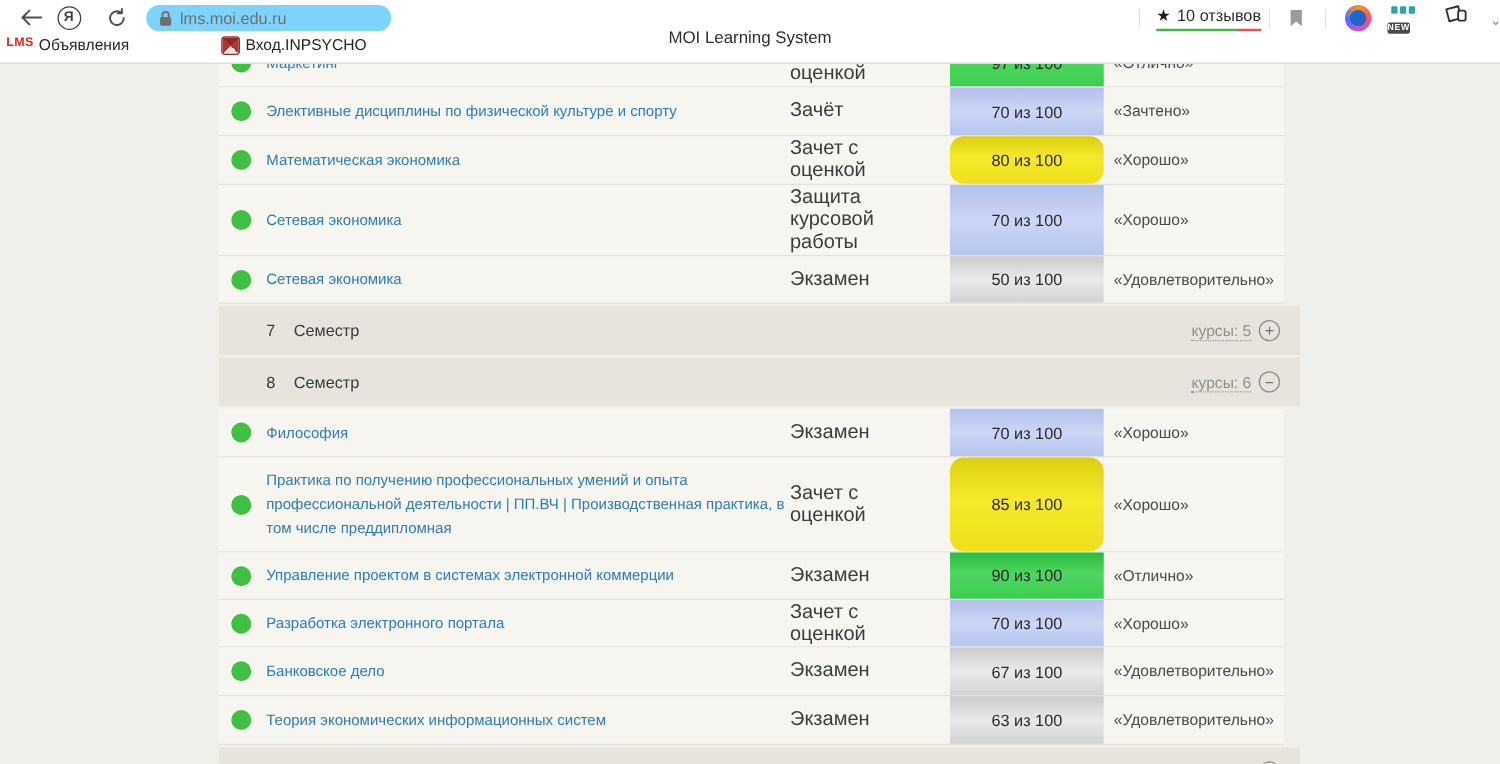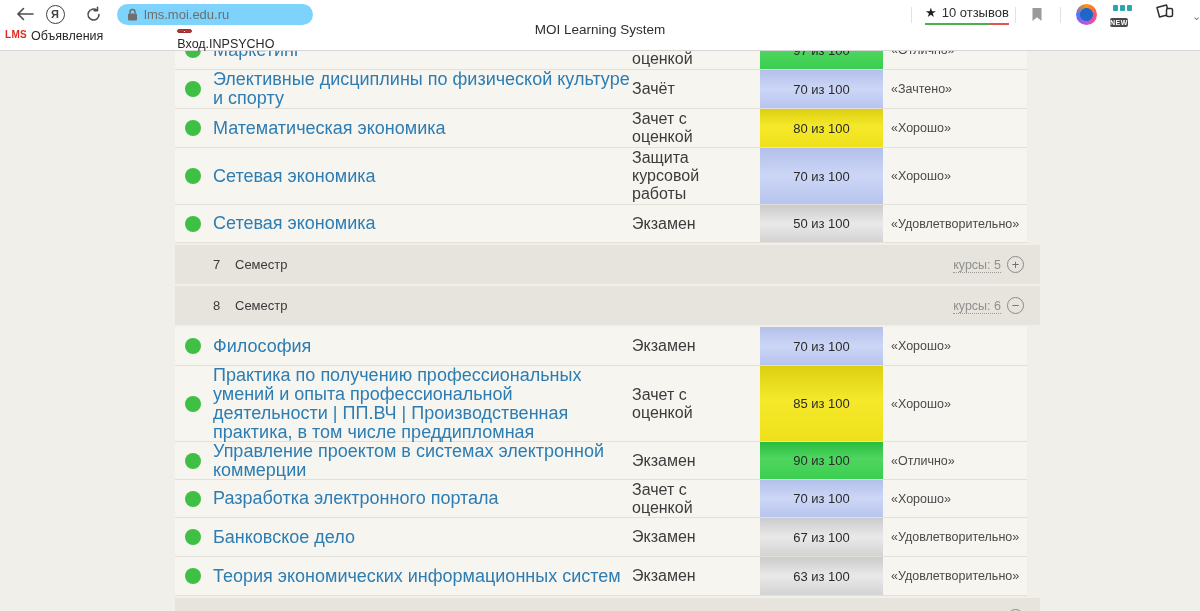--- a/index.html
+++ b/index.html
@@ -49,41 +49,41 @@
   .bookmarks { position:relative; height:22px; display:flex; align-items:center; }
   .bm-item { display:flex; align-items:flex-start; gap:4px; cursor:pointer; height:100%;
     padding:0 6px; }
   .bm-item:first-child { padding-left:5px; }
   .bm-label { font-size:12.5px; color:#262626; }
   .lms-logo { color:#e02a20; font-weight:bold; font-size:10px; letter-spacing:.3px; }
   .shield-ico { width:15px; height:15px; border-radius:3px;
     background:
       conic-gradient(from 45deg, #b03636 0 25%, #e8e2e0 0 50%, #b03636 0 75%, #8f2626 0);
     border:1px solid #9c2f2f; }
-  .bm2 { margin-left:62px;flex-direction:column; }
+  .bm2 { margin-left:62px; }
 
   
   .content { position:absolute; top:51px; left:0; width:1200px; height:560px;
     background:#f0efe9; overflow:hidden; padding-left:175px; }
   .grade-table { width:865px; }
 
   .row { display:flex; align-items:center; background:#f6f5f0;
     border-bottom:1px solid #e2e0d9; width:852px; }
   .row.clip-top { margin-top:-20px; }
   .dot-cell { width:38px; flex:none; display:flex; justify-content:flex-start;
     padding-left:10px; align-self:center; }
   .dot { width:16px; height:16px; border-radius:50%; background:#3fbf44; }
-  .course-name { flex:none; width:419px; font-size:18px; line-height:19px;
+  .course-name { flex:none; width:419px; font-size:12px; line-height:19px;
     color:#2d7db3; text-decoration:none; cursor:pointer; }
   .exam-cell { flex:none; width:128px; font-size:16px; line-height:18px;
     color:#3c3c3c; padding-right:14px; }
   .score-cell { flex:none; width:123px; align-self:stretch; display:flex;
     align-items:center; justify-content:center; font-size:13px; color:#2a2a2a; }
   .score-cell[data-color="green"]    { background:linear-gradient(180deg,#27bc3e,#4fd660 45%,#3bce50); }
-  .score-cell[data-color="yellow"]   { background:linear-gradient(180deg,#dccf12,#f5e92b 45%,#eee01a); }
+  .score-cell[data-color="yellow"]   { background:linear-gradient(180deg,#dccf12,#f5e92b 45%,#eee01a);border-radius:11px; }
   .score-cell[data-color="lavender"] { background:linear-gradient(180deg,#b3c0ea,#ccd6f6 50%,#b7c4ee); }
   .score-cell[data-color="gray"]     { background:linear-gradient(180deg,#cbcbcb,#e9e9e9 50%,#d3d3d3); }
   .grade-cell { flex:none; margin-left:8px; width:136px; font-size:12.5px;
     color:#4a4a4a; white-space:nowrap; }
 
   .h39 { height:39px; } .h38 { height:38px; } .h57 { height:57px; } .h76 { height:76px; }
 
   .sem-row { display:flex; align-items:center; background:#e6e4dd; width:865px;
     height:39px; margin:2px 0; padding-left:38px; padding-right:16px; }
   .sem-num { font-size:13px; color:#3a3a3a; width:12px; }

